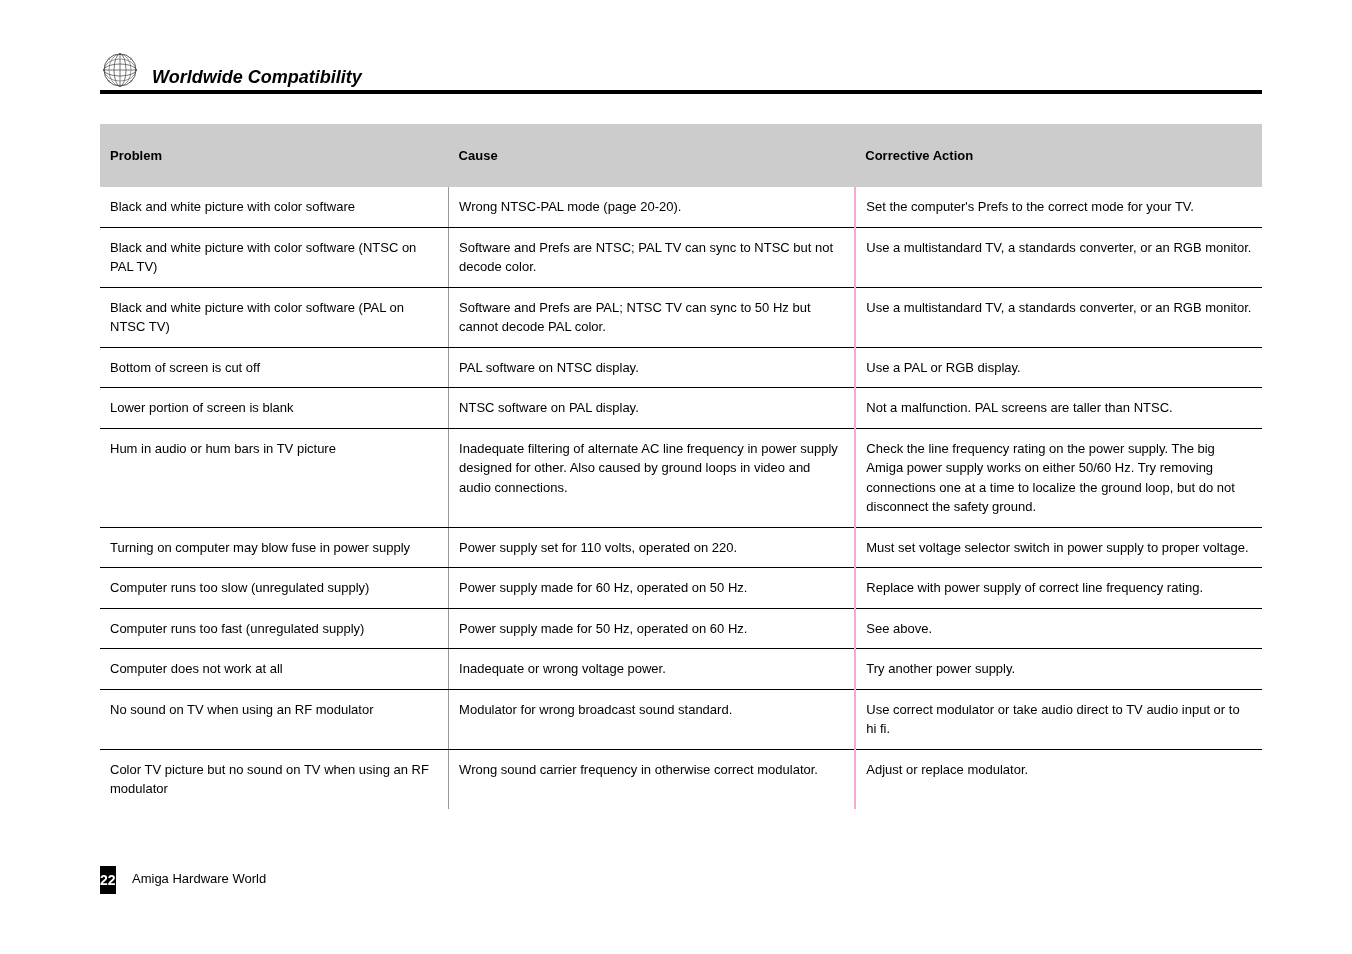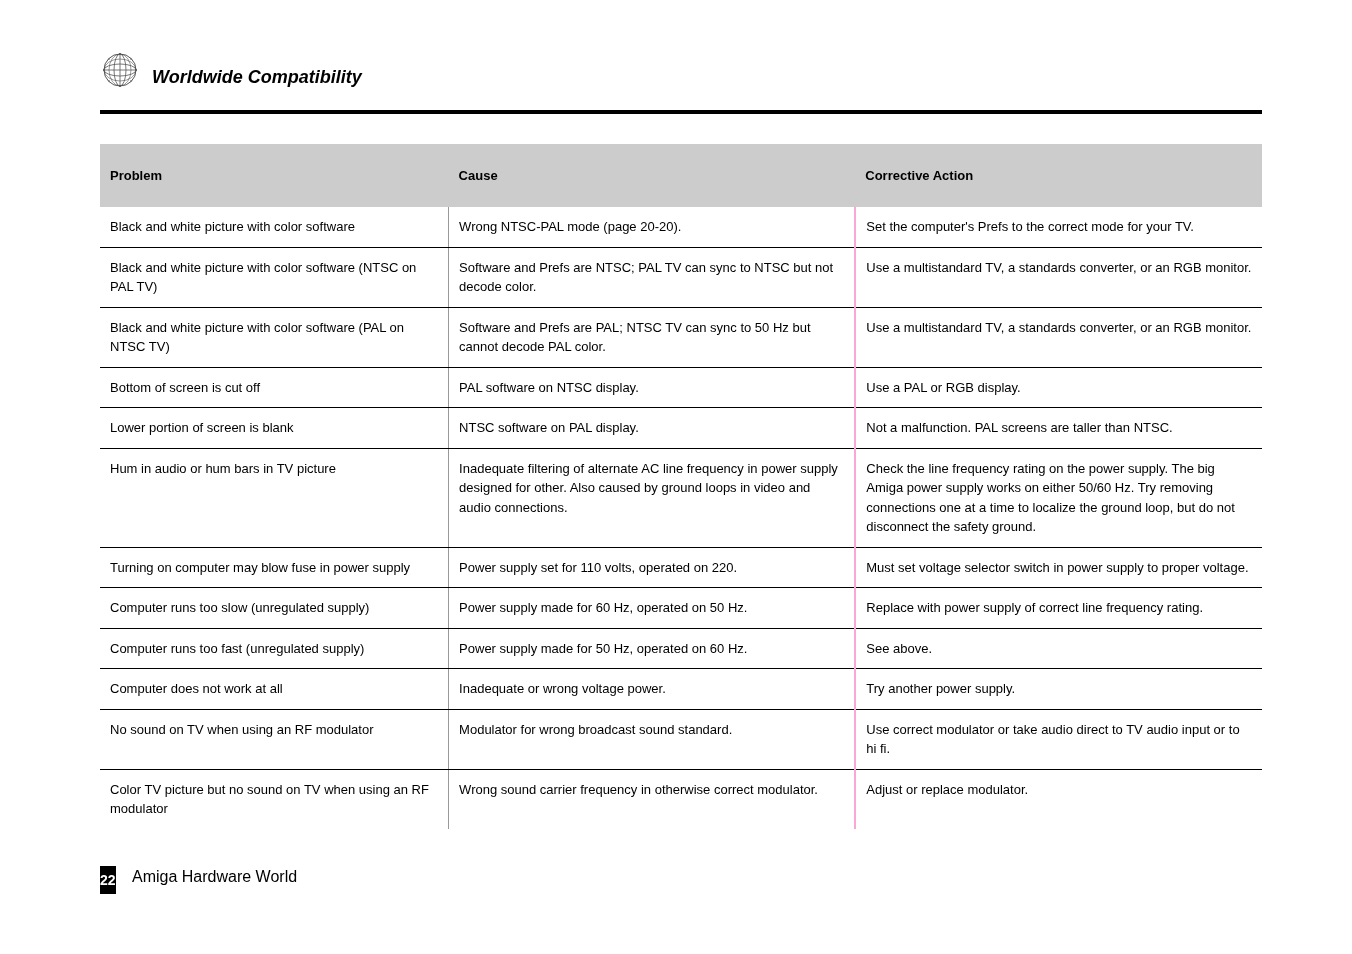--- a/index.html
+++ b/index.html
@@ -12,21 +12,21 @@
       background: #fff;
       width: 1352px;
       height: 954px;
       position: relative;
     }
     .page {
       padding: 50px 90px 0 100px;
     }
     .header {
       border-bottom: 4px solid #000;
-      padding-bottom: 20px;
+      padding-bottom: 0;
       margin-bottom: 30px;
       display: flex;
       align-items: flex-end;
     }
     .logo {
       width: 40px;
       height: 40px;
       margin-right: 12px;
       position: relative;
     }
@@ -79,21 +79,21 @@
       background: #000;
       color: #fff;
       padding: 6px 0;
       font-size: 14px;
       font-weight: bold;
     }
     .footer-label {
       position: absolute;
       bottom: 68px;
       left: 132px;
-      font-size: 16px;
+      font-size: 13px;
     }
   </style>
 </head>
 <body>
 
 <div class="page">
   <div class="header">
     <div class="logo">
       <svg viewBox="0 0 40 40">
         <ellipse cx="20" cy="20" rx="16" ry="16" fill="none" stroke="#555" stroke-width="1"></ellipse>

